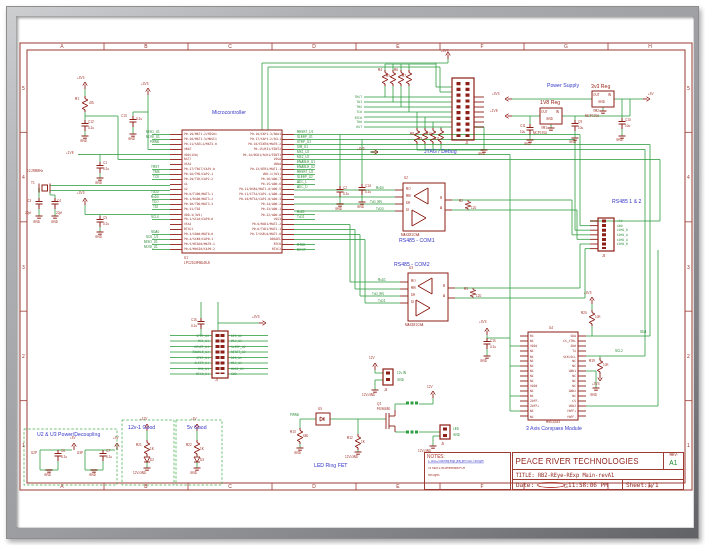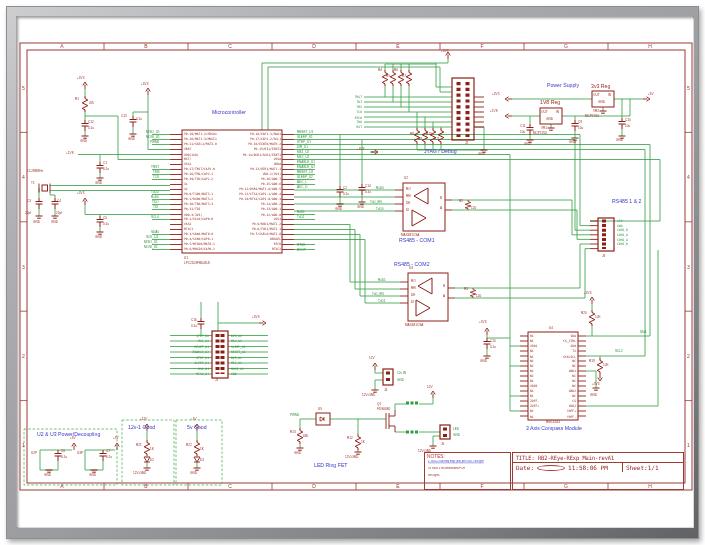--- a/index.html
+++ b/index.html
@@ -512,20 +512,27 @@
     </div>
 
   <div class="tb-notes">
     <div class="tb-notes-title">NOTES:</div>
     <div class="nline first">1. 4N-C2 low freq map (8N) per t100. Your g/m</div>
     <div class="nline">5V trace = recommended PCH</div>
     <div class="nline">non lights</div>
   </div>
 
   <div class="tb-main">
+    <div class="tb-top">
+      <div class="tb-company">PEACE RIVER TECHNOLOGIES</div>
+      <div class="tb-rev">
+        <div class="tb-rev-label">REV:</div>
+        <div class="tb-rev-value">A1</div>
+      </div>
+    </div>
     <div class="tb-title">TITLE: RB2-REye-RExp Main-revA1</div>
     <div class="tb-bottom">
       <div class="tb-date">
         <span>Date:</span>
         <span class="tb-oval"></span>
         <span>11:58:06 PM</span>
       </div>
       <div class="tb-sheet">Sheet:1/1</div>
     </div>
   </div>

